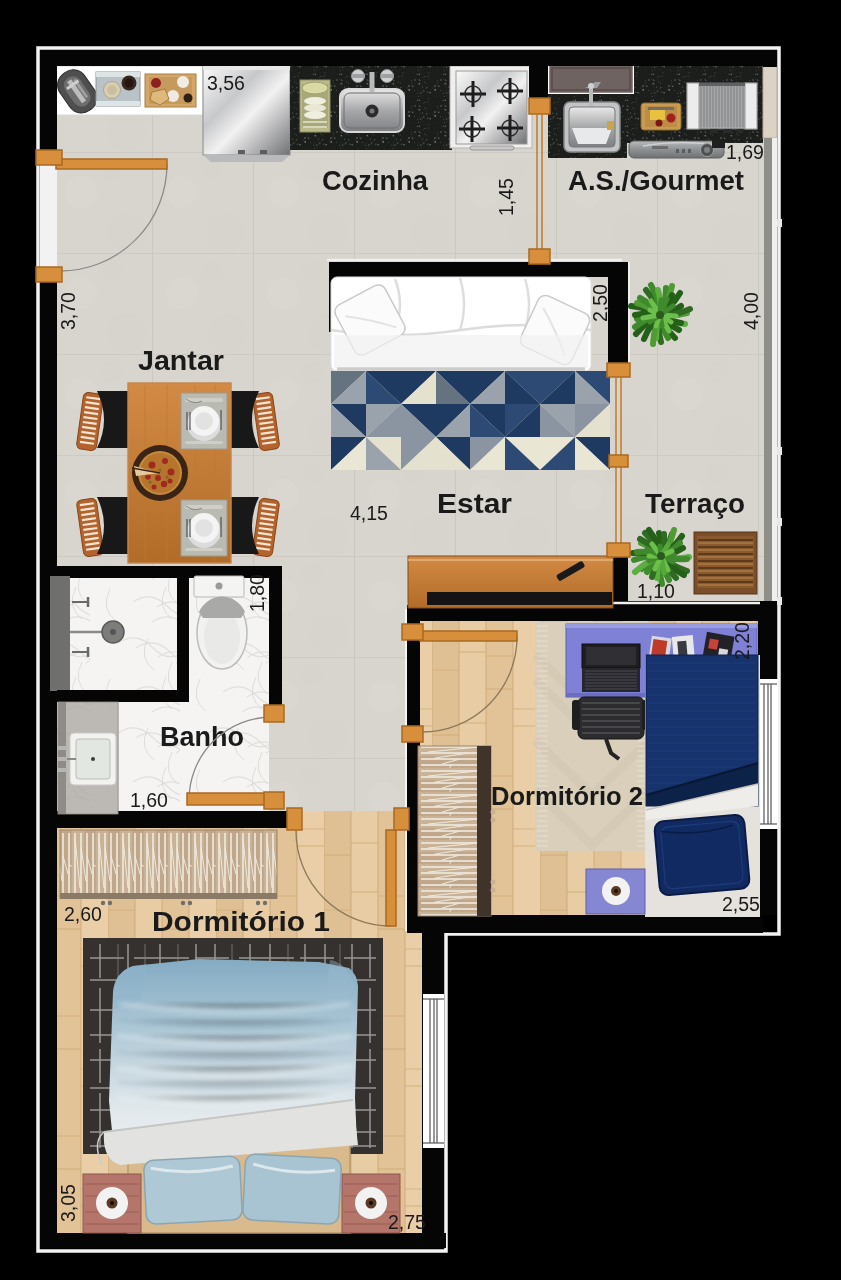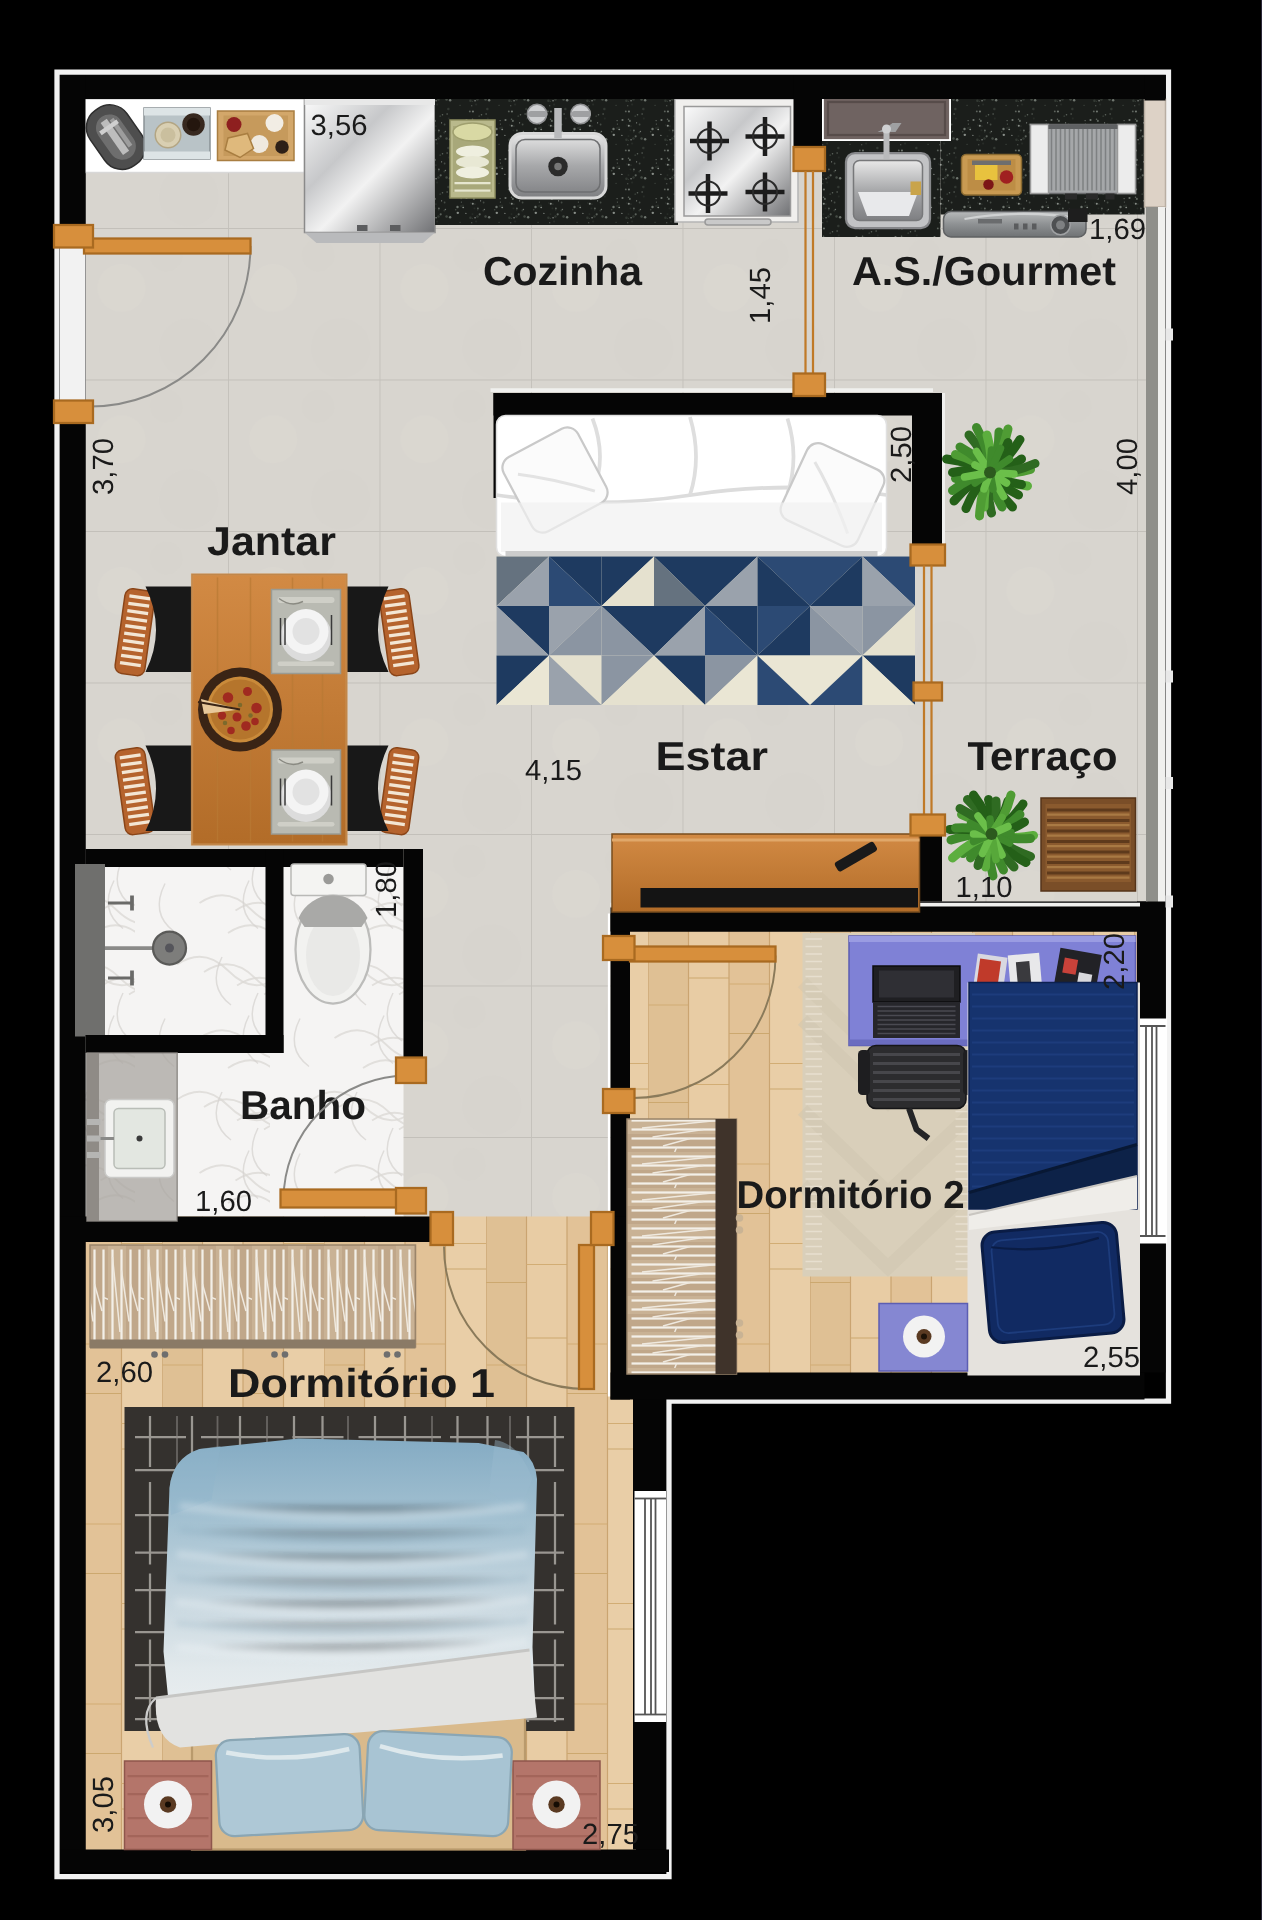--- a/index.html
+++ b/index.html
@@ -1,15 +1,15 @@
 <!DOCTYPE html>
 <html><head><meta charset="utf-8"><title>Planta</title>
 <style>
 html,body{margin:0;padding:0;background:#000;}
-#wrap{position:relative;width:841px;height:1280px;background:#c4b5fd;overflow:hidden;}
+#wrap{position:relative;width:841px;height:1280px;background:#f97316;overflow:hidden;}
 svg{display:block;}
 </style></head>
 <body>
 <div id="wrap">
 <svg width="841" height="1280" viewBox="0 0 841 1280">
 <defs>
 <linearGradient id="steel" x1="0" y1="0" x2="1" y2="1">
 <stop offset="0" stop-color="#fbfbfb"></stop>
           <stop offset="0.35" stop-color="#c7c8ca"></stop>
           <stop offset="0.55" stop-color="#f2f2f2"></stop>

